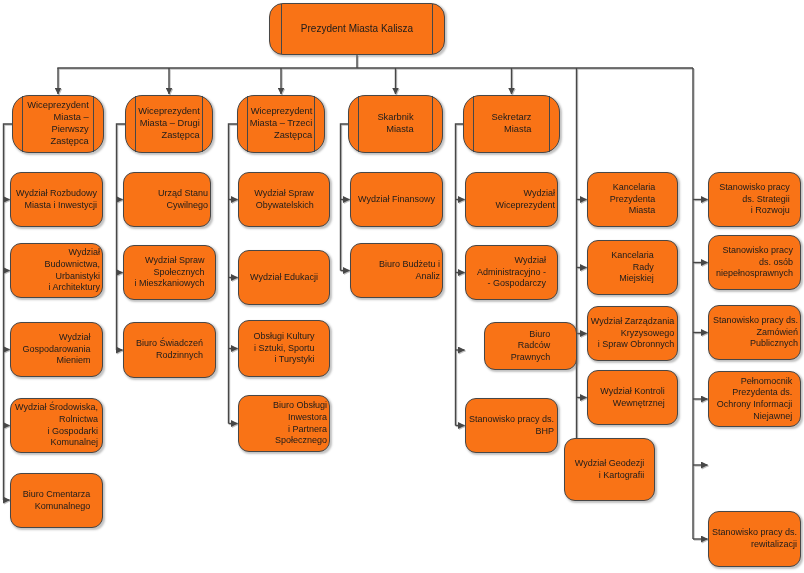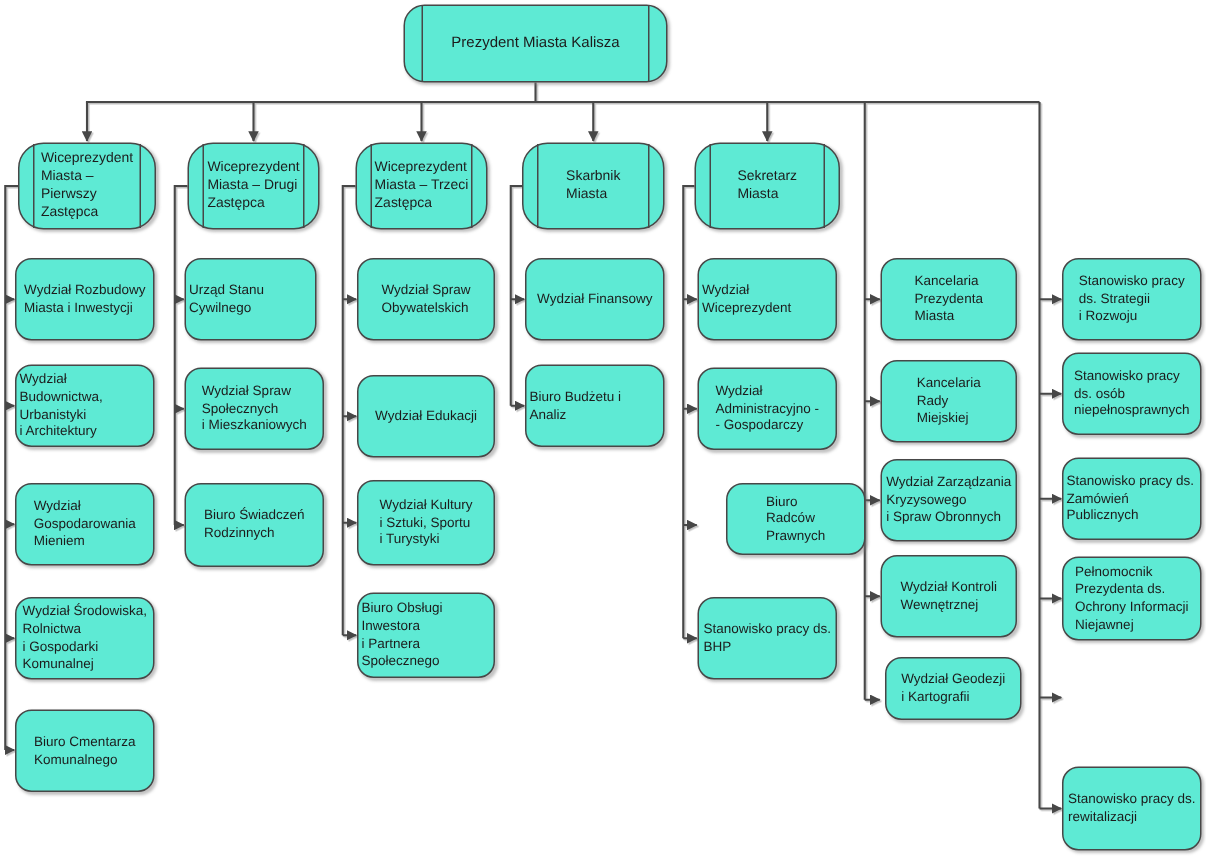--- a/index.html
+++ b/index.html
@@ -14,27 +14,27 @@
   }
   svg.connectors {
     position: absolute;
     left: 0; top: 0;
     width: 804px; height: 573px;
     filter: drop-shadow(1px 1.1px 0 rgba(140,140,140,.55));
   }
   .node {
     position: absolute;
     box-sizing: border-box;
-    background: #5eead4;
+    background: #f97316;
     border: 1.4px solid #474747;
     border-radius: 11px;
     display: flex;
     align-items: center;
     justify-content: center;
-    text-align: left;
+    text-align: right;
     font-size: 9px;
     line-height: 1.28;
     color: #1c1c1c;
     white-space: pre-line;
     padding: 1px 2px;
     box-shadow: 1.5px 1.6px 2px rgba(120,120,120,.45);
   }
   .leader {
     border-radius: 17px;
     font-size: 9.3px;
@@ -159,21 +159,21 @@
   <div class="node" style="left:123px;top:172px;width:88px;height:55px">Urząd Stanu Cywilnego</div>
   <div class="node" style="left:123px;top:245px;width:93px;height:55px">Wydział Spraw
 Społecznych
 i Mieszkaniowych</div>
   <div class="node" style="left:123px;top:322px;width:93px;height:56px">Biuro Świadczeń
 Rodzinnych</div>
 
   <div class="node" style="left:238px;top:172px;width:92px;height:55px">Wydział Spraw
 Obywatelskich</div>
   <div class="node" style="left:238px;top:250px;width:92px;height:55px">Wydział Edukacji</div>
-  <div class="node" style="left:238px;top:320px;width:92px;height:57px">Wydział Kultury
+  <div class="node" style="left:238px;top:320px;width:92px;height:57px">Obsługi Kultury
 i Sztuki, Sportu
 i Turystyki</div>
   <div class="node" style="left:238px;top:395px;width:92px;height:57px">Biuro Obsługi
 Inwestora
 i Partnera Społecznego</div>
 
   <div class="node" style="left:350px;top:172px;width:93px;height:55px">Wydział Finansowy</div>
   <div class="node" style="left:350px;top:243px;width:93px;height:55px">Biuro Budżetu i Analiz</div>
 
   <div class="node" style="left:465px;top:172px;width:93px;height:55px">Wydział Wiceprezydent</div>
@@ -190,21 +190,21 @@
 Prezydenta
 Miasta</div>
   <div class="node" style="left:587px;top:240px;width:91px;height:55px">Kancelaria
 Rady
 Miejskiej</div>
   <div class="node" style="left:587px;top:306px;width:91px;height:55px">Wydział Zarządzania
 Kryzysowego
 i Spraw Obronnych</div>
   <div class="node" style="left:587px;top:370px;width:91px;height:55px">Wydział Kontroli
 Wewnętrznej</div>
-  <div class="node" style="left:590px;top:438px;width:91px;height:42px">Wydział Geodezji
+  <div class="node" style="left:564px;top:438px;width:91px;height:63px">Wydział Geodezji
 i Kartografii</div>
 
   <div class="node" style="left:708px;top:172px;width:93px;height:55px">Stanowisko pracy
 ds. Strategii
 i Rozwoju</div>
   <div class="node" style="left:708px;top:235px;width:93px;height:55px">Stanowisko pracy
 ds. osób
 niepełnosprawnych</div>
   <div class="node" style="left:708px;top:305px;width:93px;height:55px">Stanowisko pracy ds.
 Zamówień Publicznych</div>

